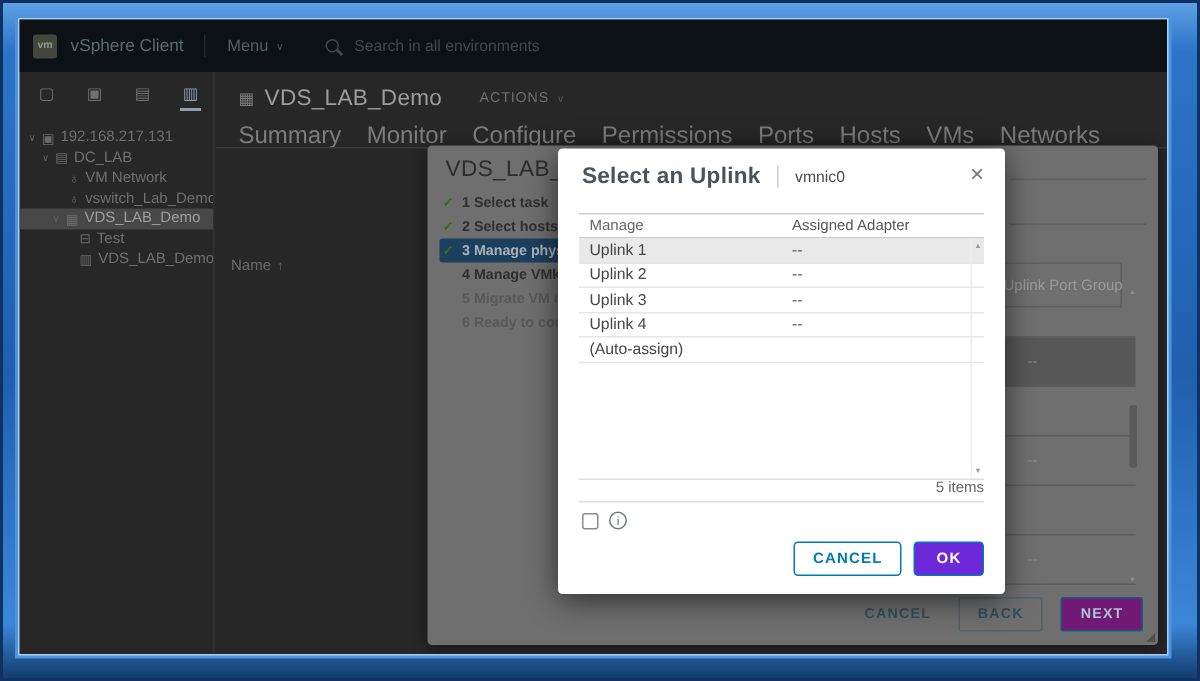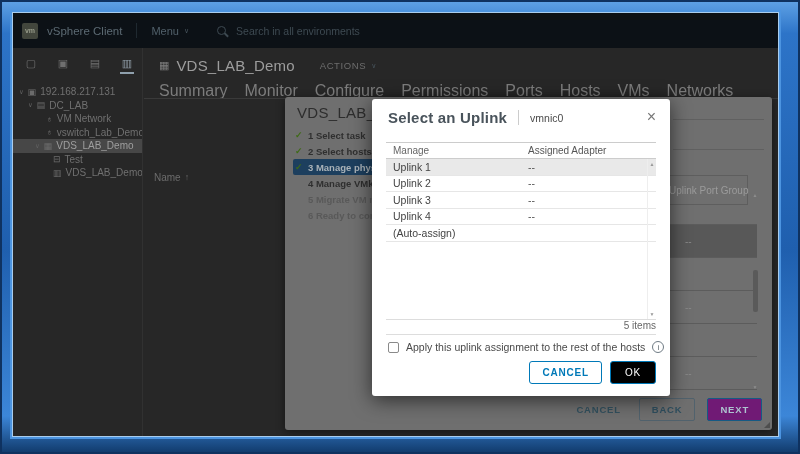--- a/index.html
+++ b/index.html
@@ -87,21 +87,21 @@
   .c2{flex:1;padding-left:7px;color:#555;}
   .m-scroll{position:absolute;right:0;top:17px;bottom:0;width:9px;border-left:1px solid #eee;display:flex;flex-direction:column;align-items:center;justify-content:space-between;font-size:5px;color:#999;padding:2px 0;}
   .m-items{position:absolute;left:14px;right:14px;top:221px;height:15px;font-size:10px;color:#666;text-align:right;border-bottom:1px solid #ddd;}
   .m-apply{position:absolute;left:16px;top:242px;display:flex;align-items:center;gap:7px;}
   .m-check{width:11px;height:11px;border:1px solid #8a8a8a;border-radius:2px;background:#fff;flex:none;}
   .m-apply-label{font-size:10.5px;color:#4a4a4a;}
   .m-info{width:12px;height:12px;border:1px solid #6f7b84;border-radius:50%;font-size:8px;color:#5d6870;
     display:flex;align-items:center;justify-content:center;flex:none;}
   .m-btns{position:absolute;right:14px;top:262px;display:flex;gap:8px;}
   .btn-cancel{border:1px solid #0079b8;color:#0079b8;background:#fff;font-size:10px;font-weight:bold;letter-spacing:.8px;padding:5px 12px;border-radius:3px;}
-  .btn-ok{border:1px solid #0079b8;background:#000000;color:#fff;font-size:10px;font-weight:normal;letter-spacing:.8px;padding:5px 14px;border-radius:3px;}
+  .btn-ok{border:1px solid #0079b8;background:#6d28d9;color:#fff;font-size:10px;font-weight:bold;letter-spacing:.8px;padding:5px 14px;border-radius:3px;}
 </style>
 </head>
 <body>
 
 <div class="stage">
   <div class="ui">
 
     <div class="topbar">
       <div class="logo">vm</div>
       <div class="product">vSphere Client</div>
@@ -286,21 +286,20 @@
         <div class="m-scroll">
           <span>▲</span>
           <span>▼</span>
         </div>
       </div>
 
       <div class="m-items">5 items</div>
 
       <div class="m-apply">
         <span class="m-check"></span>
-        <span class="m-apply-label">Apply this uplink assignment to the rest of the hosts</span>
         <span class="m-info">i</span>
       </div>
 
       <div class="m-btns">
         <button class="btn-cancel">CANCEL</button>
         <button class="btn-ok">OK</button>
       </div>
     </div>
 
   </div>

